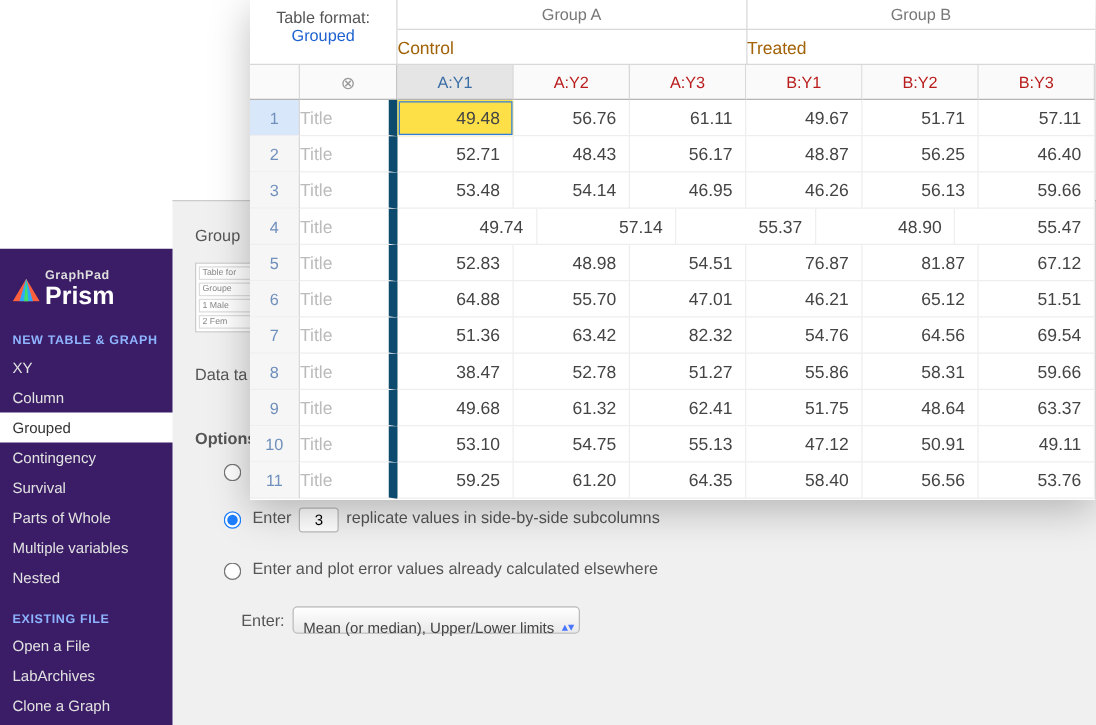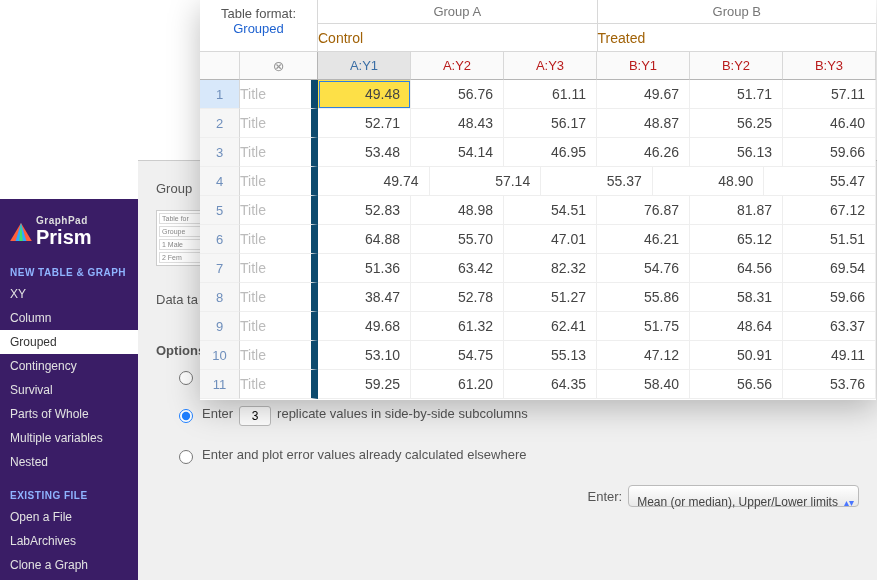--- a/index.html
+++ b/index.html
@@ -32,21 +32,21 @@
   .mini-table { width:60px; border:1px solid #ccc; background:#fff; font-size:7px; color:#888; margin:4px 0 10px 0; }
   .mini-table td{border:1px solid #ddd; padding:1px 2px;}
   .bg-label-data { font-size:13px; color:#555; margin:26px 0 36px 0; }
   .opt-head { font-weight:700; font-size:13px; color:#555; margin-bottom:10px; }
   .opt-row { display:flex; align-items:flex-start; gap:6px; font-size:13px; color:#555; margin:3px 0 21px 18px; }
   input[type=radio]{ width:14px; height:14px; accent-color:#1e7fff; }
   .num-input { width:32px; height:20px; border:1px solid #bbb; border-radius:3px; text-align:center; font-size:12px; background:#fff; }
   .combo { display:inline-flex; align-items:center; border:1px solid #bbb; border-radius:4px;
            background:linear-gradient(#fff,#e9e9e9); font-size:12px; color:#444; height:22px; padding:12px 4px 0 8px; }
   .combo .chev { margin-left:6px; color:#4a76ff; font-size:10px; }
-  .enter-lbl { margin-left:37px; font-size:13px; color:#555; margin-top:4px; display:flex; align-items:center; gap:6px;justify-content:flex-end;}
+  .enter-lbl { margin-left:37px; font-size:13px; color:#555; margin-top:4px; display:flex; align-items:center; gap:6px;}
 
   
   .sheet-panel {
     position:absolute; left:200px; top:0; width:676px; height:400px;
     background:#fff; box-shadow:0 8px 30px rgba(0,0,0,.25);
   }
   .fmt-box { position:absolute; left:0; top:0; width:118px; height:52px;
              border-right:1px solid #d8d8d8; border-bottom:1px solid #d8d8d8;
              font-size:13px; text-align:center; padding-top:6px; color:#555;}
   .fmt-link{ color:#1e62d0; font-weight:500; }

